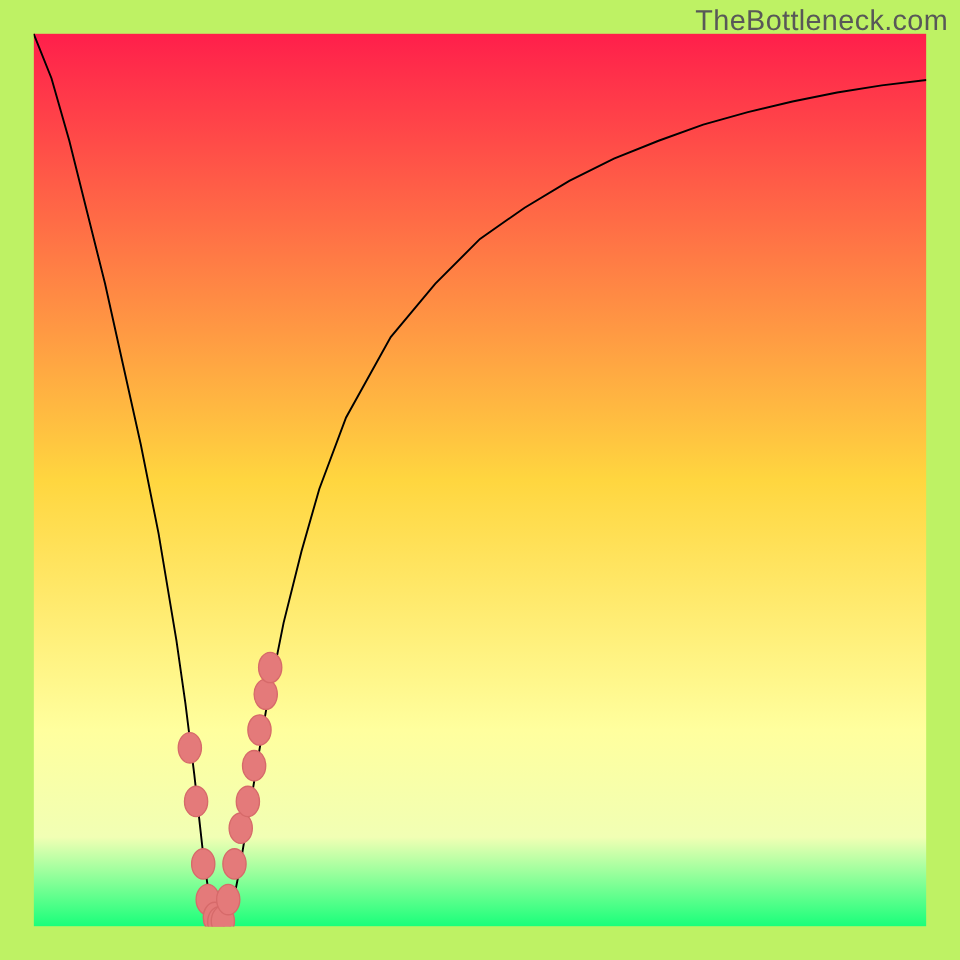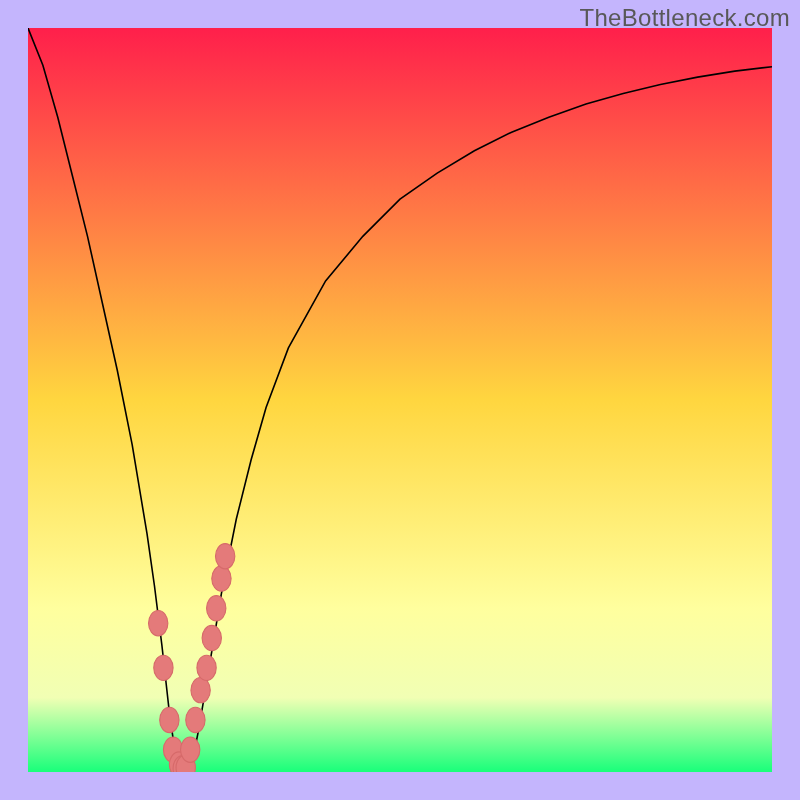--- a/index.html
+++ b/index.html
@@ -7,21 +7,21 @@
     padding: 0;
     width: 800px;
     height: 800px;
     overflow: hidden;
     font-family: Arial, Helvetica, sans-serif;
   }
   .frame {
     position: relative;
     width: 800px;
     height: 800px;
-    background: #c4b5fd;
+    background: #bef264;
   }
   .plot-area {
     position: absolute;
     left: 28px;
     top: 28px;
     width: 744px;
     height: 744px;
   }
   .watermark {
     position: absolute;

